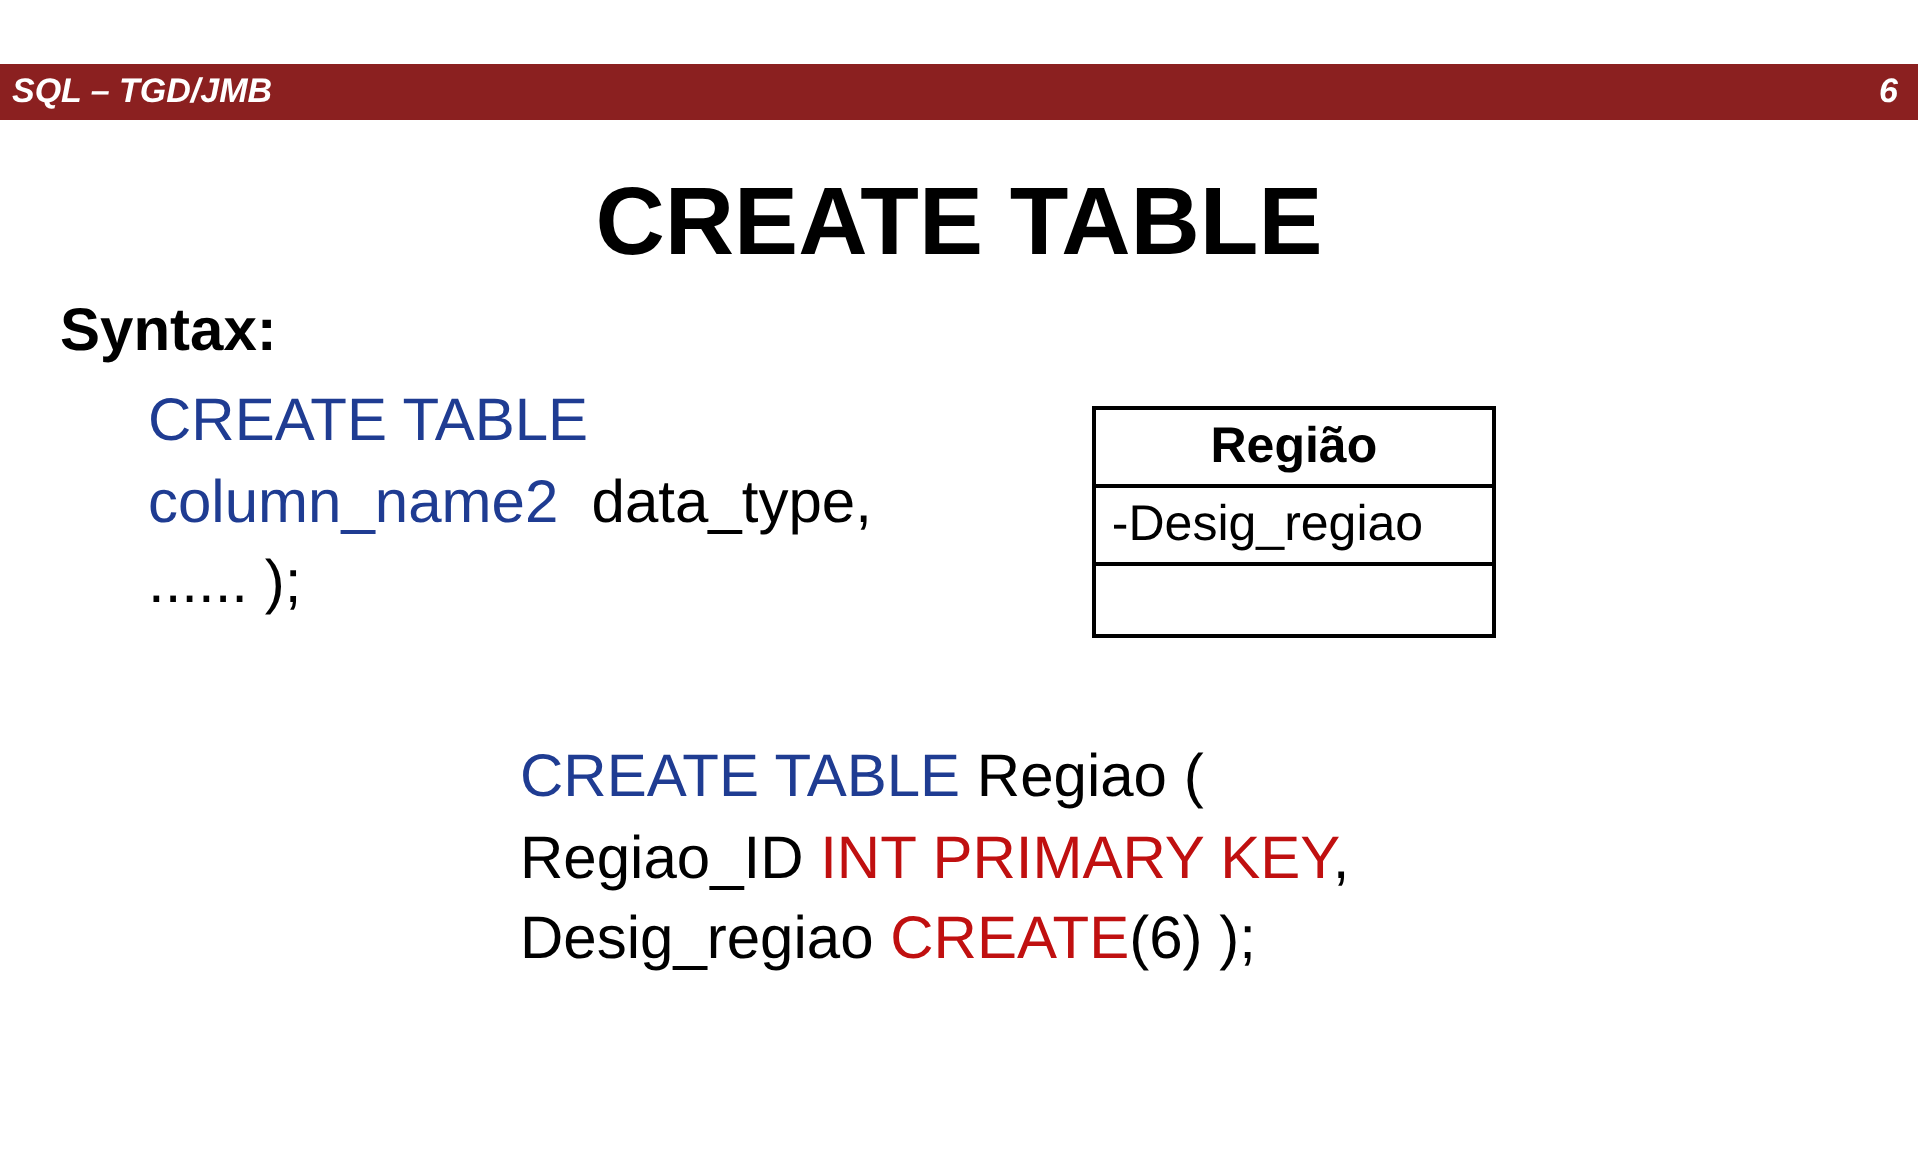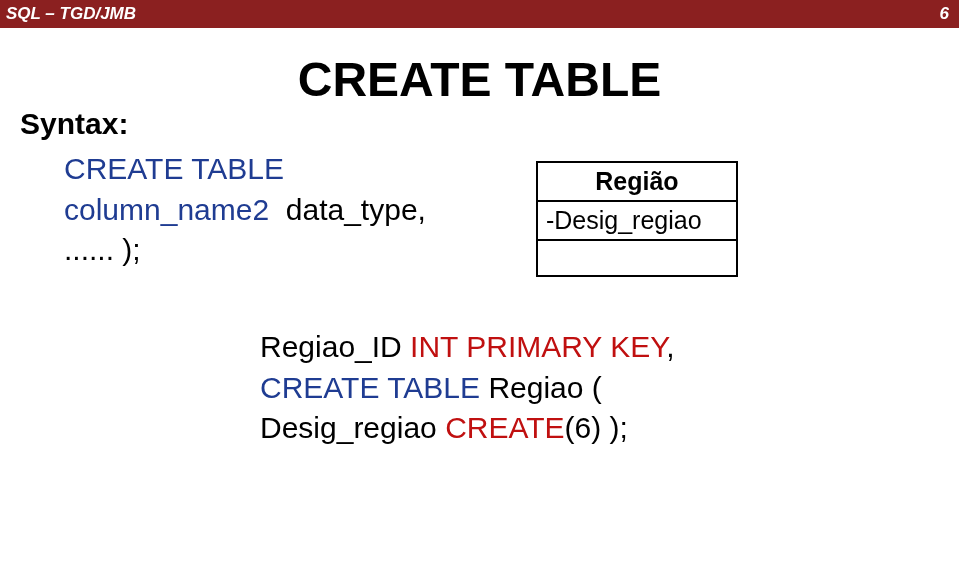--- a/index.html
+++ b/index.html
@@ -14,20 +14,21 @@
       font-family: Arial, Helvetica, sans-serif;
       position: relative;
     }
     .header-bar {
       background: #8b2020;
       height: 28px;
       display: flex;
       justify-content: space-between;
       align-items: center;
       padding: 0 10px 0 6px;
+      margin-top: 32px;
     }
     .header-left {
       color: #ffffff;
       font-weight: bold;
       font-size: 17px;
       font-style: italic;
     }
     .header-right {
       color: #ffffff;
       font-weight: bold;
@@ -36,21 +37,22 @@
     }
     .title {
       text-align: center;
       color: #000000;
       font-size: 48px;
       font-weight: bold;
       margin-top: 24px;
     }
     .content {
       display: flex;
-      padding: 0 20px;
+      padding: 0 30px;
+      margin-top: 10px;
     }
     .syntax-block {
       flex: 0 0 auto;
     }
     .syntax-label {
       font-size: 30px;
       font-weight: bold;
       color: #000000;
       margin-bottom: 8px;
     }
@@ -139,21 +141,21 @@
       <tr>
         <td class="box-empty"></td>
       </tr>
     </tbody>
       </table>
   </div>
 </div>
 
 <div class="example-block">
   <div>
-    <span class="black">Regiao_ID </span><span class="red">INT PRIMARY KEY</span><span class="black">,</span>
+    <span class="blue">CREATE TABLE</span><span class="black"> Regiao (</span>
   </div>
   <div>
-    <span class="blue">CREATE TABLE</span><span class="black"> Regiao (</span>
+    <span class="black">Regiao_ID </span><span class="red">INT PRIMARY KEY</span><span class="black">,</span>
   </div>
   <div>
     <span class="black">Desig_regiao </span><span class="red">CREATE</span><span class="black">(6) );</span>
   </div>
 </div>
 
 </body></html>

